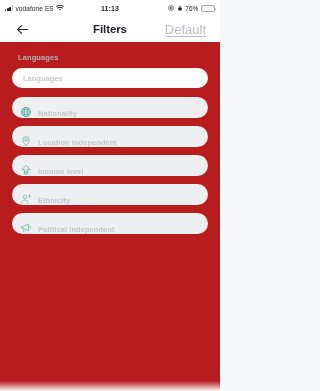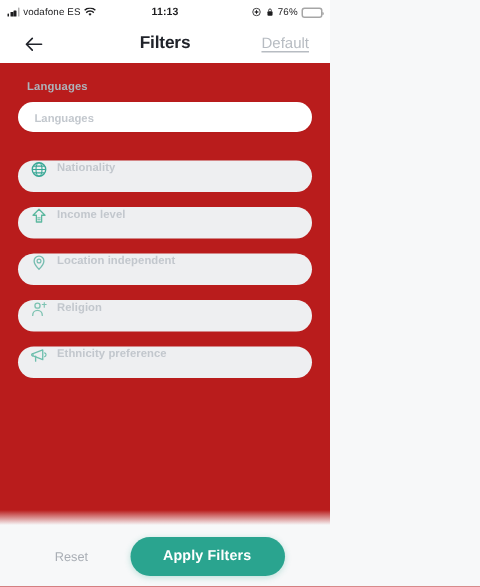--- a/index.html
+++ b/index.html
@@ -107,21 +107,21 @@
     text-align: center;
     font-size: 11.5px;
     font-weight: 700;
     color: #20232a;
     letter-spacing: -0.1px;
     pointer-events: none;
   }
 
   .nav-default {
     margin-left: auto;
-    font-size: 10px;
+    font-size: 13px;
     color: #b7bcc2;
     text-decoration: underline;
     text-underline-offset: 1.5px;
     cursor: pointer;
     z-index: 2;
   }
 
   
   .content {
     flex: 1 1 auto;
@@ -150,26 +150,25 @@
     box-shadow: 0 0.5px 1.5px rgba(0,0,0,.035);
   }
 
   .section-gap { height: 9px; }
 
   .filter-row {
     height: 21px;
     background: #eeeff1;
     border-radius: 10.5px;
     display: flex;
-    align-items: flex-start;
+    align-items: flex-end;
     padding: 0 8px;
     margin-bottom: 8px;
     gap: 6px;
     cursor: pointer;
-    margin-top: 10px;
   }
   .filter-row .ico {
     width: 12px; height: 12px;
     flex: 0 0 12px;
     display: flex; align-items: center; justify-content: center;
   }
   .filter-row .ico svg { width: 12px; height: 12px; display: block; }
   .filter-row .lbl {
     font-size: 7.5px;
     color: #c2c7cd;
@@ -289,62 +288,58 @@
           <ellipse cx="12" cy="12" rx="4" ry="9" fill="none" stroke="#39a896" stroke-width="1.5"></ellipse>
           <path d="M3 12h18M4.5 7.5h15M4.5 16.5h15" fill="none" stroke="#39a896" stroke-width="1.4"></path>
         </svg>
       </span>
       <span class="lbl">Nationality</span>
     </div>
 
     <div class="filter-row">
       <span class="ico">
         <svg viewBox="0 0 24 24">
+          <path d="M12 21s6.5-6.2 6.5-11a6.5 6.5 0 0 0-13 0C5.5 14.8 12 21 12 21z" fill="none" stroke="#76bdb0" stroke-width="1.8"></path>
+          <circle cx="12" cy="10" r="2.6" fill="none" stroke="#76bdb0" stroke-width="1.6"></circle>
+        </svg>
+      </span>
+      <span class="lbl">Location independent</span>
+    </div>
+
+    <div class="filter-row">
+      <span class="ico">
+        <svg viewBox="0 0 24 24">
           <path d="M12 3 20 11h-4.5v9h-7v-9H4z" fill="none" stroke="#5cb89f" stroke-width="1.7" stroke-linejoin="round"></path>
           <path d="M9.8 14.5h4.4M9.8 17h4.4" fill="none" stroke="#5cb89f" stroke-width="1.3"></path>
         </svg>
       </span>
       <span class="lbl">Income level</span>
-    </div>
-
-    <div class="filter-row">
-      <span class="ico">
-        <svg viewBox="0 0 24 24">
-          <path d="M12 21s6.5-6.2 6.5-11a6.5 6.5 0 0 0-13 0C5.5 14.8 12 21 12 21z" fill="none" stroke="#76bdb0" stroke-width="1.8"></path>
-          <circle cx="12" cy="10" r="2.6" fill="none" stroke="#76bdb0" stroke-width="1.6"></circle>
-        </svg>
-      </span>
-      <span class="lbl">Location independent</span>
     </div>
 
     <div class="filter-row">
       <span class="ico">
         <svg viewBox="0 0 24 24">
           <circle cx="10" cy="7.5" r="3.4" fill="none" stroke="#7ec3b2" stroke-width="1.8"></circle>
           <path d="M3.6 20.5c0-3.9 2.9-6.6 6.4-6.6s6.4 2.7 6.4 6.6" fill="none" stroke="#7ec3b2" stroke-width="1.8" stroke-linecap="round"></path>
           <path d="M19 3.5v6M16.4 6h5.2" fill="none" stroke="#7ec3b2" stroke-width="1.5" stroke-linecap="round"></path>
         </svg>
       </span>
-      <span class="lbl">Religion</span>
+      <span class="lbl">Ethnicity</span>
     </div>
 
 
     <div class="filter-row">
       <span class="ico">
         <svg viewBox="0 0 24 24">
           <path d="M4 9.5 17 4.5v13L4 12.5z" fill="none" stroke="#6fbfae" stroke-width="1.8" stroke-linejoin="round"></path>
           <path d="M4 9.5H3.2a1.6 1.6 0 0 0 0 3H4" fill="none" stroke="#6fbfae" stroke-width="1.7"></path>
           <path d="M7.5 13v6.5" fill="none" stroke="#6fbfae" stroke-width="1.8" stroke-linecap="round"></path>
           <path d="M19.5 8.5c1.3.6 1.9 1.8 1.9 2.6s-.6 2-1.9 2.6" fill="none" stroke="#6fbfae" stroke-width="1.5" stroke-linecap="round"></path>
         </svg>
       </span>
-      <span class="lbl">Ethnicity preference</span>
+      <span class="lbl">Political independent</span>
     </div>
 
     <div class="fade-top"></div>
   </div>
 
-  <div class="bottom-bar">
-    <div class="reset-btn">Reset</div>
-    <button class="apply-btn">Apply Filters</button>
-  </div>
 
 </div>
 
 </body></html>

